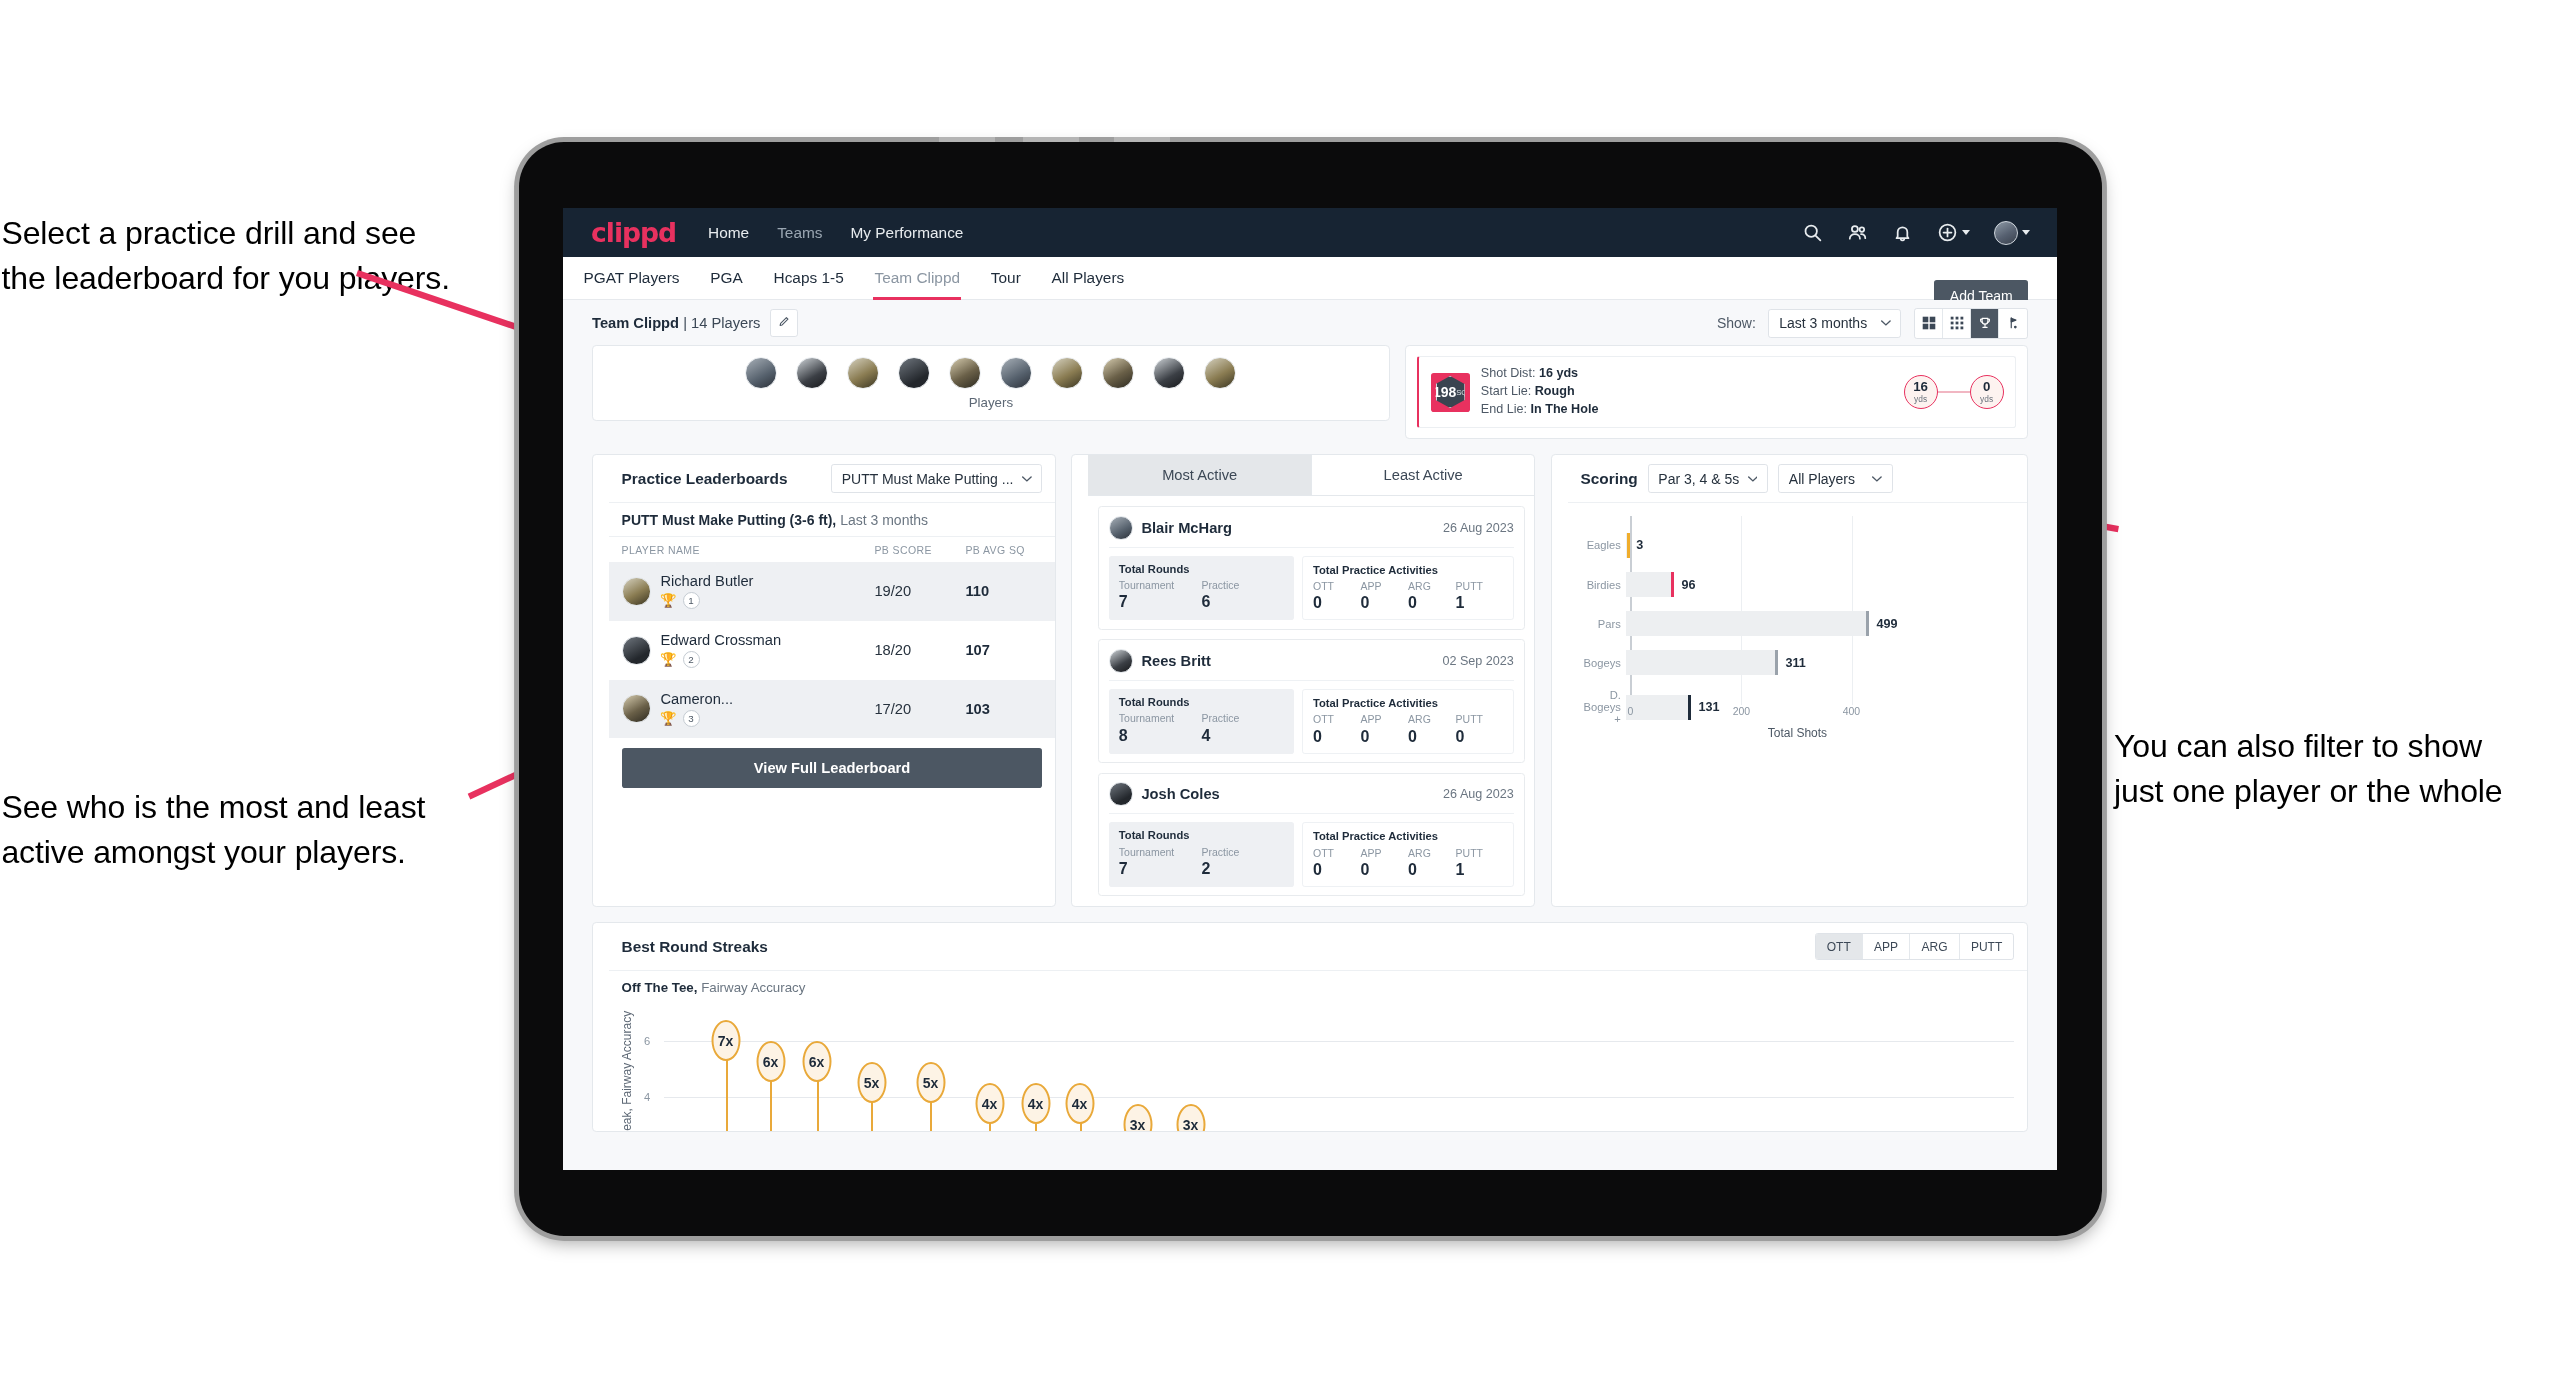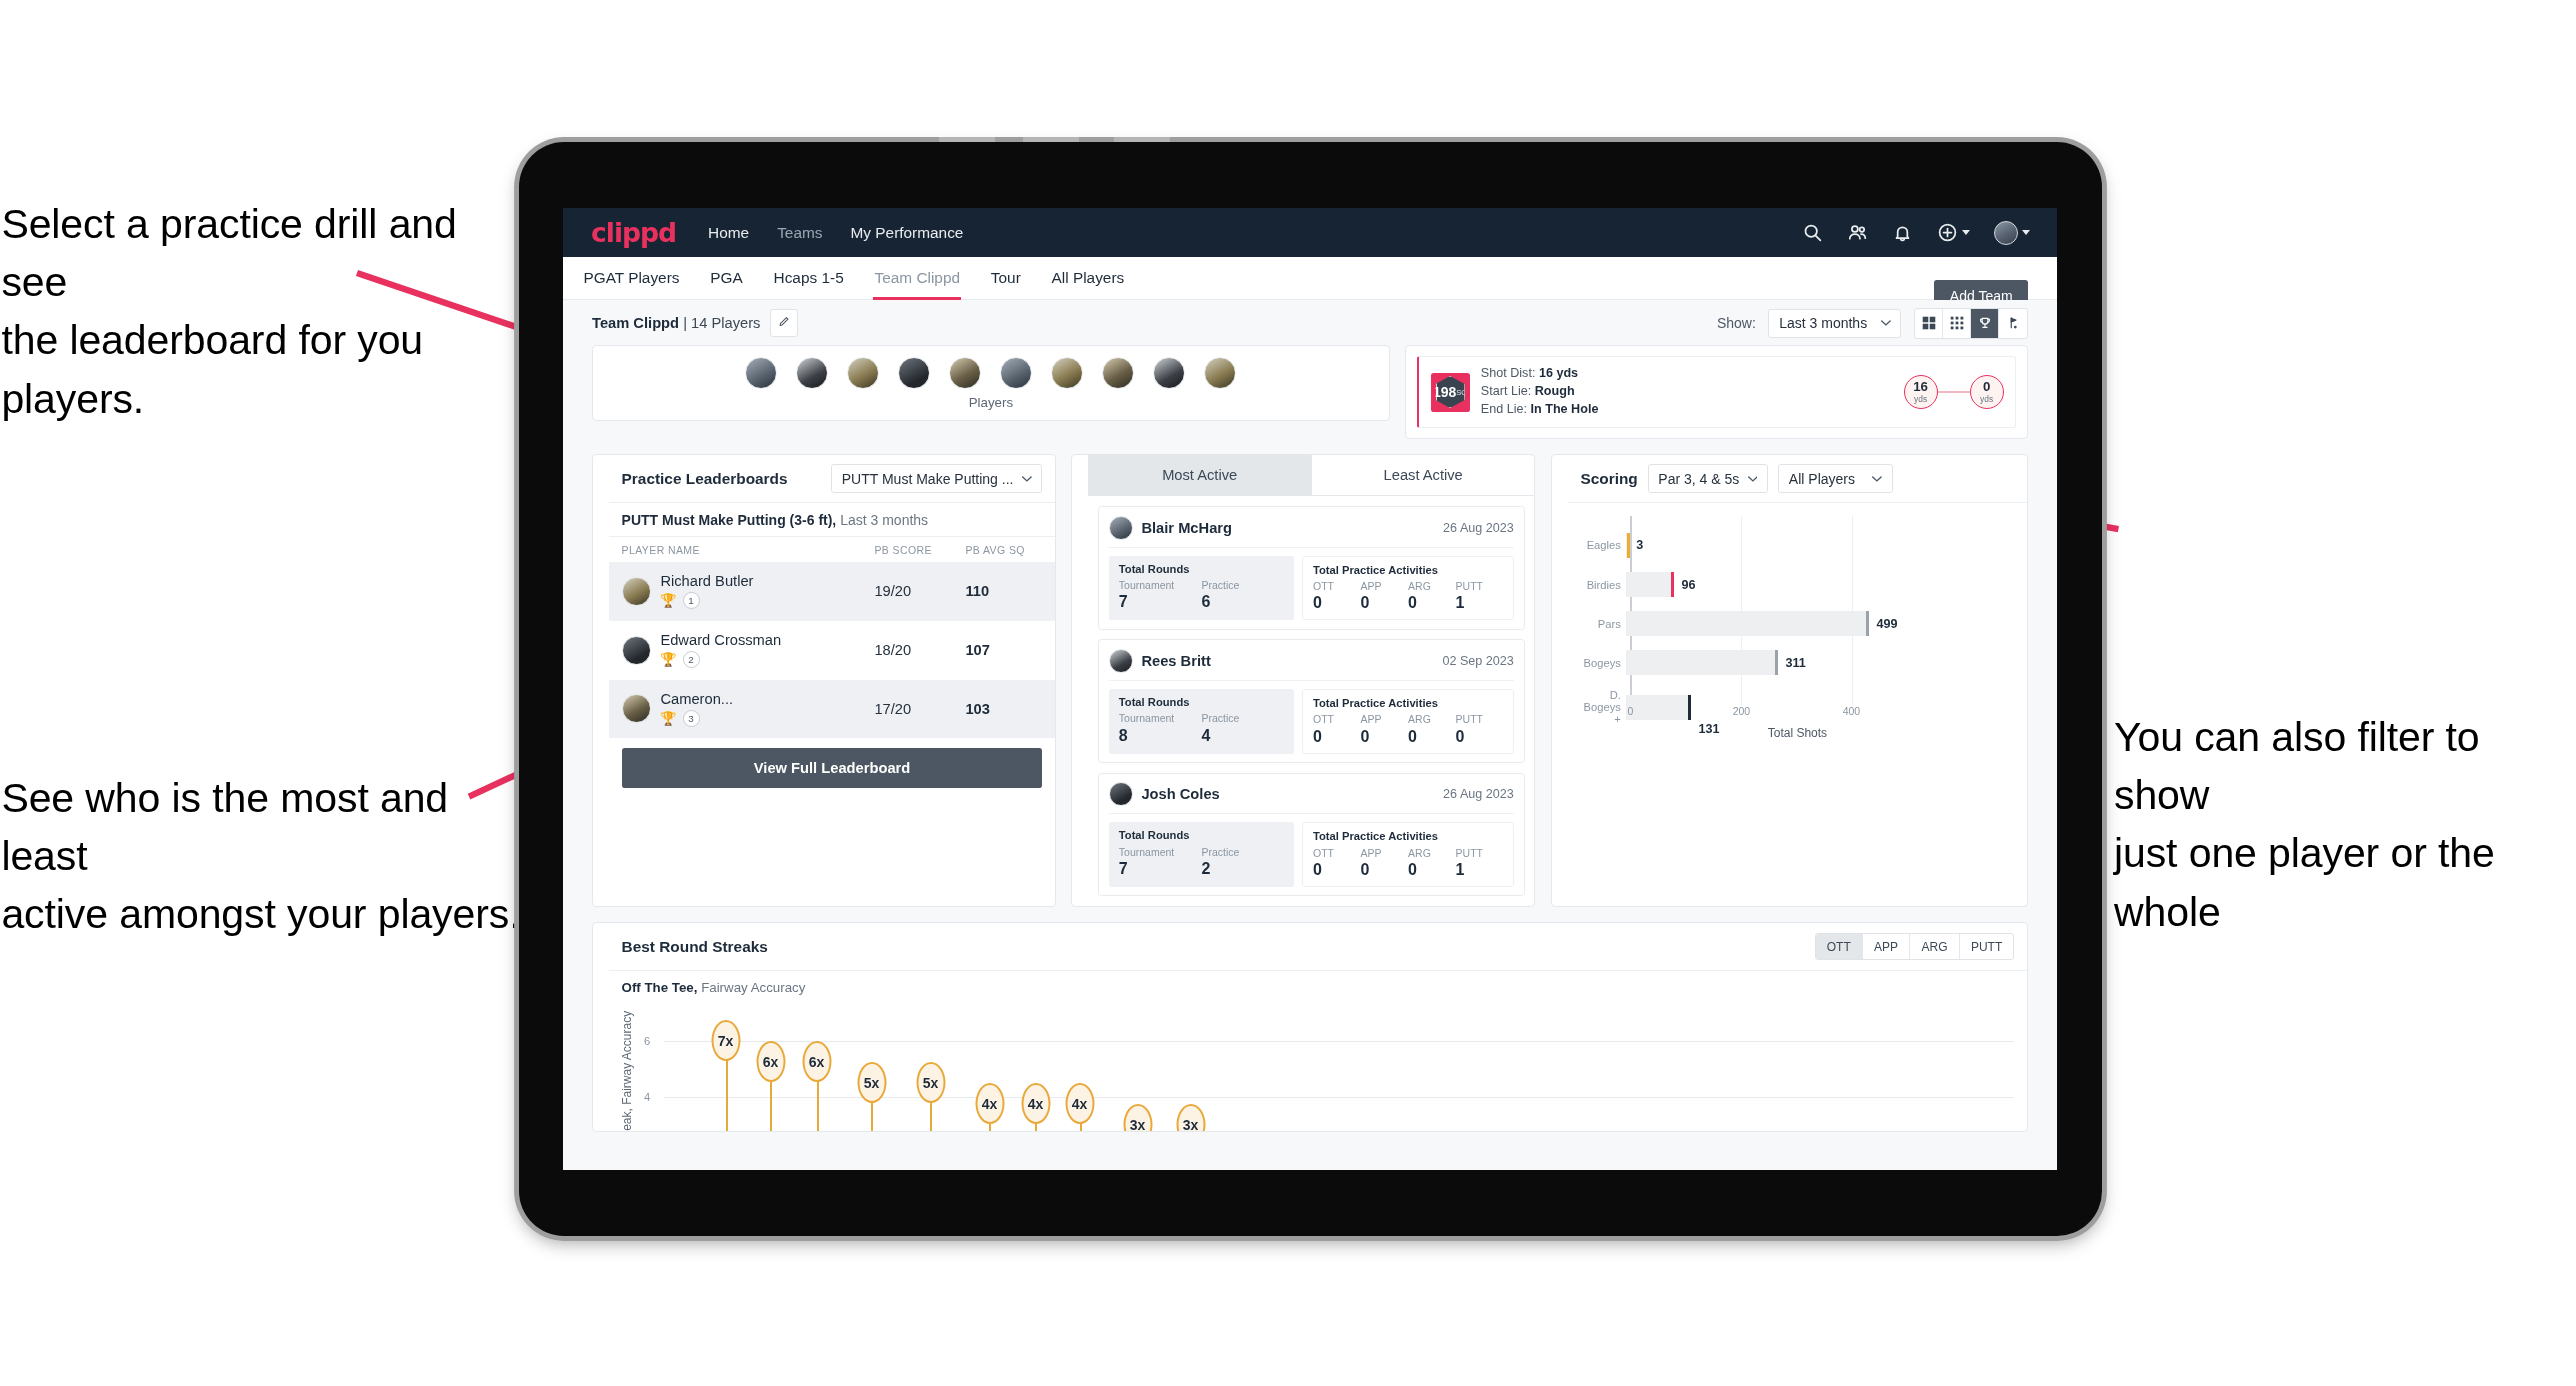--- a/index.html
+++ b/index.html
@@ -8,24 +8,25 @@
     background: #ffffff;
     font-family: "Liberation Sans", sans-serif;
     overflow: hidden;
   }
   #root { position: relative; width: 2576px; height: 1386px; }
 
   
   .anno {
     position: absolute;
     font-family: "Liberation Sans", sans-serif;
-    font-size: 41px;
+    font-size: 32px;
     line-height: 1.42;
     color: #000;
     letter-spacing: -0.1px;
+    margin-top: 16px;
   }
   .anno p { margin: 0; }
 
   .arrow { position: absolute; pointer-events: none; }
 
   
   #tablet {
     position: absolute;
     left: 519px; top: 142px;
     width: 1583px; height: 1094px;
@@ -748,21 +749,21 @@
                     <div class="bcap" style="left:149px; background:#9aa2ab;"></div>
                     <div class="bval" style="left:159px;">311</div>
                   </div>
                 </div>
 
                 <div class="brow" style="top:176px;">
                   <div class="blabel">D. Bogeys +</div>
                   <div class="btrack">
                     <div class="bar" style="width:64px;"></div>
                     <div class="bcap" style="left:62px; background:#1e2b3a;"></div>
-                    <div class="bval" style="left:72px;margin-top:22px;">131</div>
+                    <div class="bval" style="left:72px;">131</div>
                   </div>
                 </div>
 
                 <div class="xaxis">
                   <span class="xtick" style="left:0px;">0</span>
                   <span class="xtick" style="left:111px;">200</span>
                   <span class="xtick" style="left:221px;">400</span>
                 </div>
               </div>
               <div class="xlabel">Total Shots</div>

